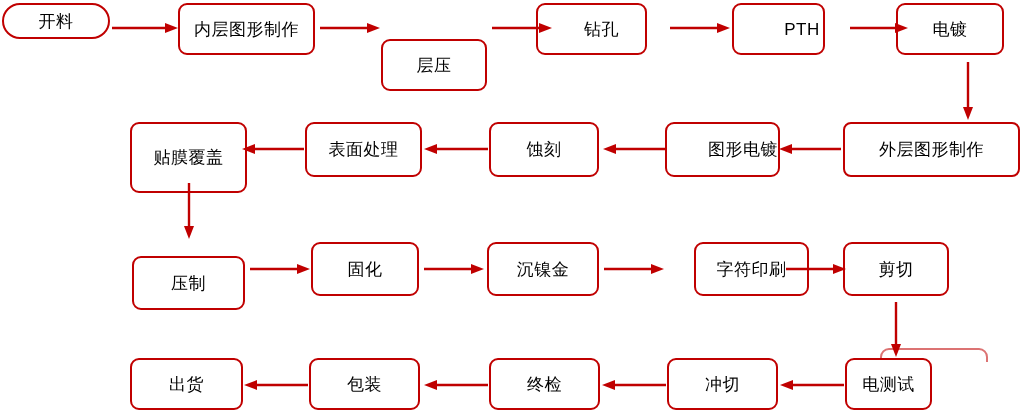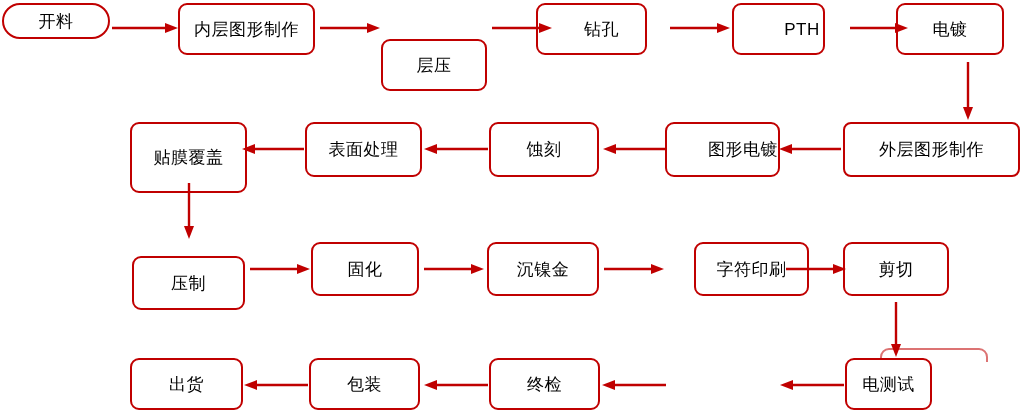--- a/index.html
+++ b/index.html
@@ -249,20 +249,23 @@
     <span class="node-label">电测试</span>
   </div>
 
   <div class="arrow" style="left:780px; top:377px; width:64px; height:16px;">
     <svg width="64" height="16" viewBox="0 0 64 16">
       <line x1="64" y1="8" x2="12" y2="8" stroke="#C00000" stroke-width="2.4"></line>
       <polygon points="0,8 13,3 13,13" fill="#C00000"></polygon>
     </svg>
   </div>
 
+  <div class="node" style="left:667px; top:358px; width:111px; height:52px;">
+    <span class="node-label">冲切</span>
+  </div>
 
   <div class="arrow" style="left:602px; top:377px; width:64px; height:16px;">
     <svg width="64" height="16" viewBox="0 0 64 16">
       <line x1="64" y1="8" x2="12" y2="8" stroke="#C00000" stroke-width="2.4"></line>
       <polygon points="0,8 13,3 13,13" fill="#C00000"></polygon>
     </svg>
   </div>
 
   <div class="node" style="left:489px; top:358px; width:111px; height:52px;">
     <span class="node-label">终检</span>

